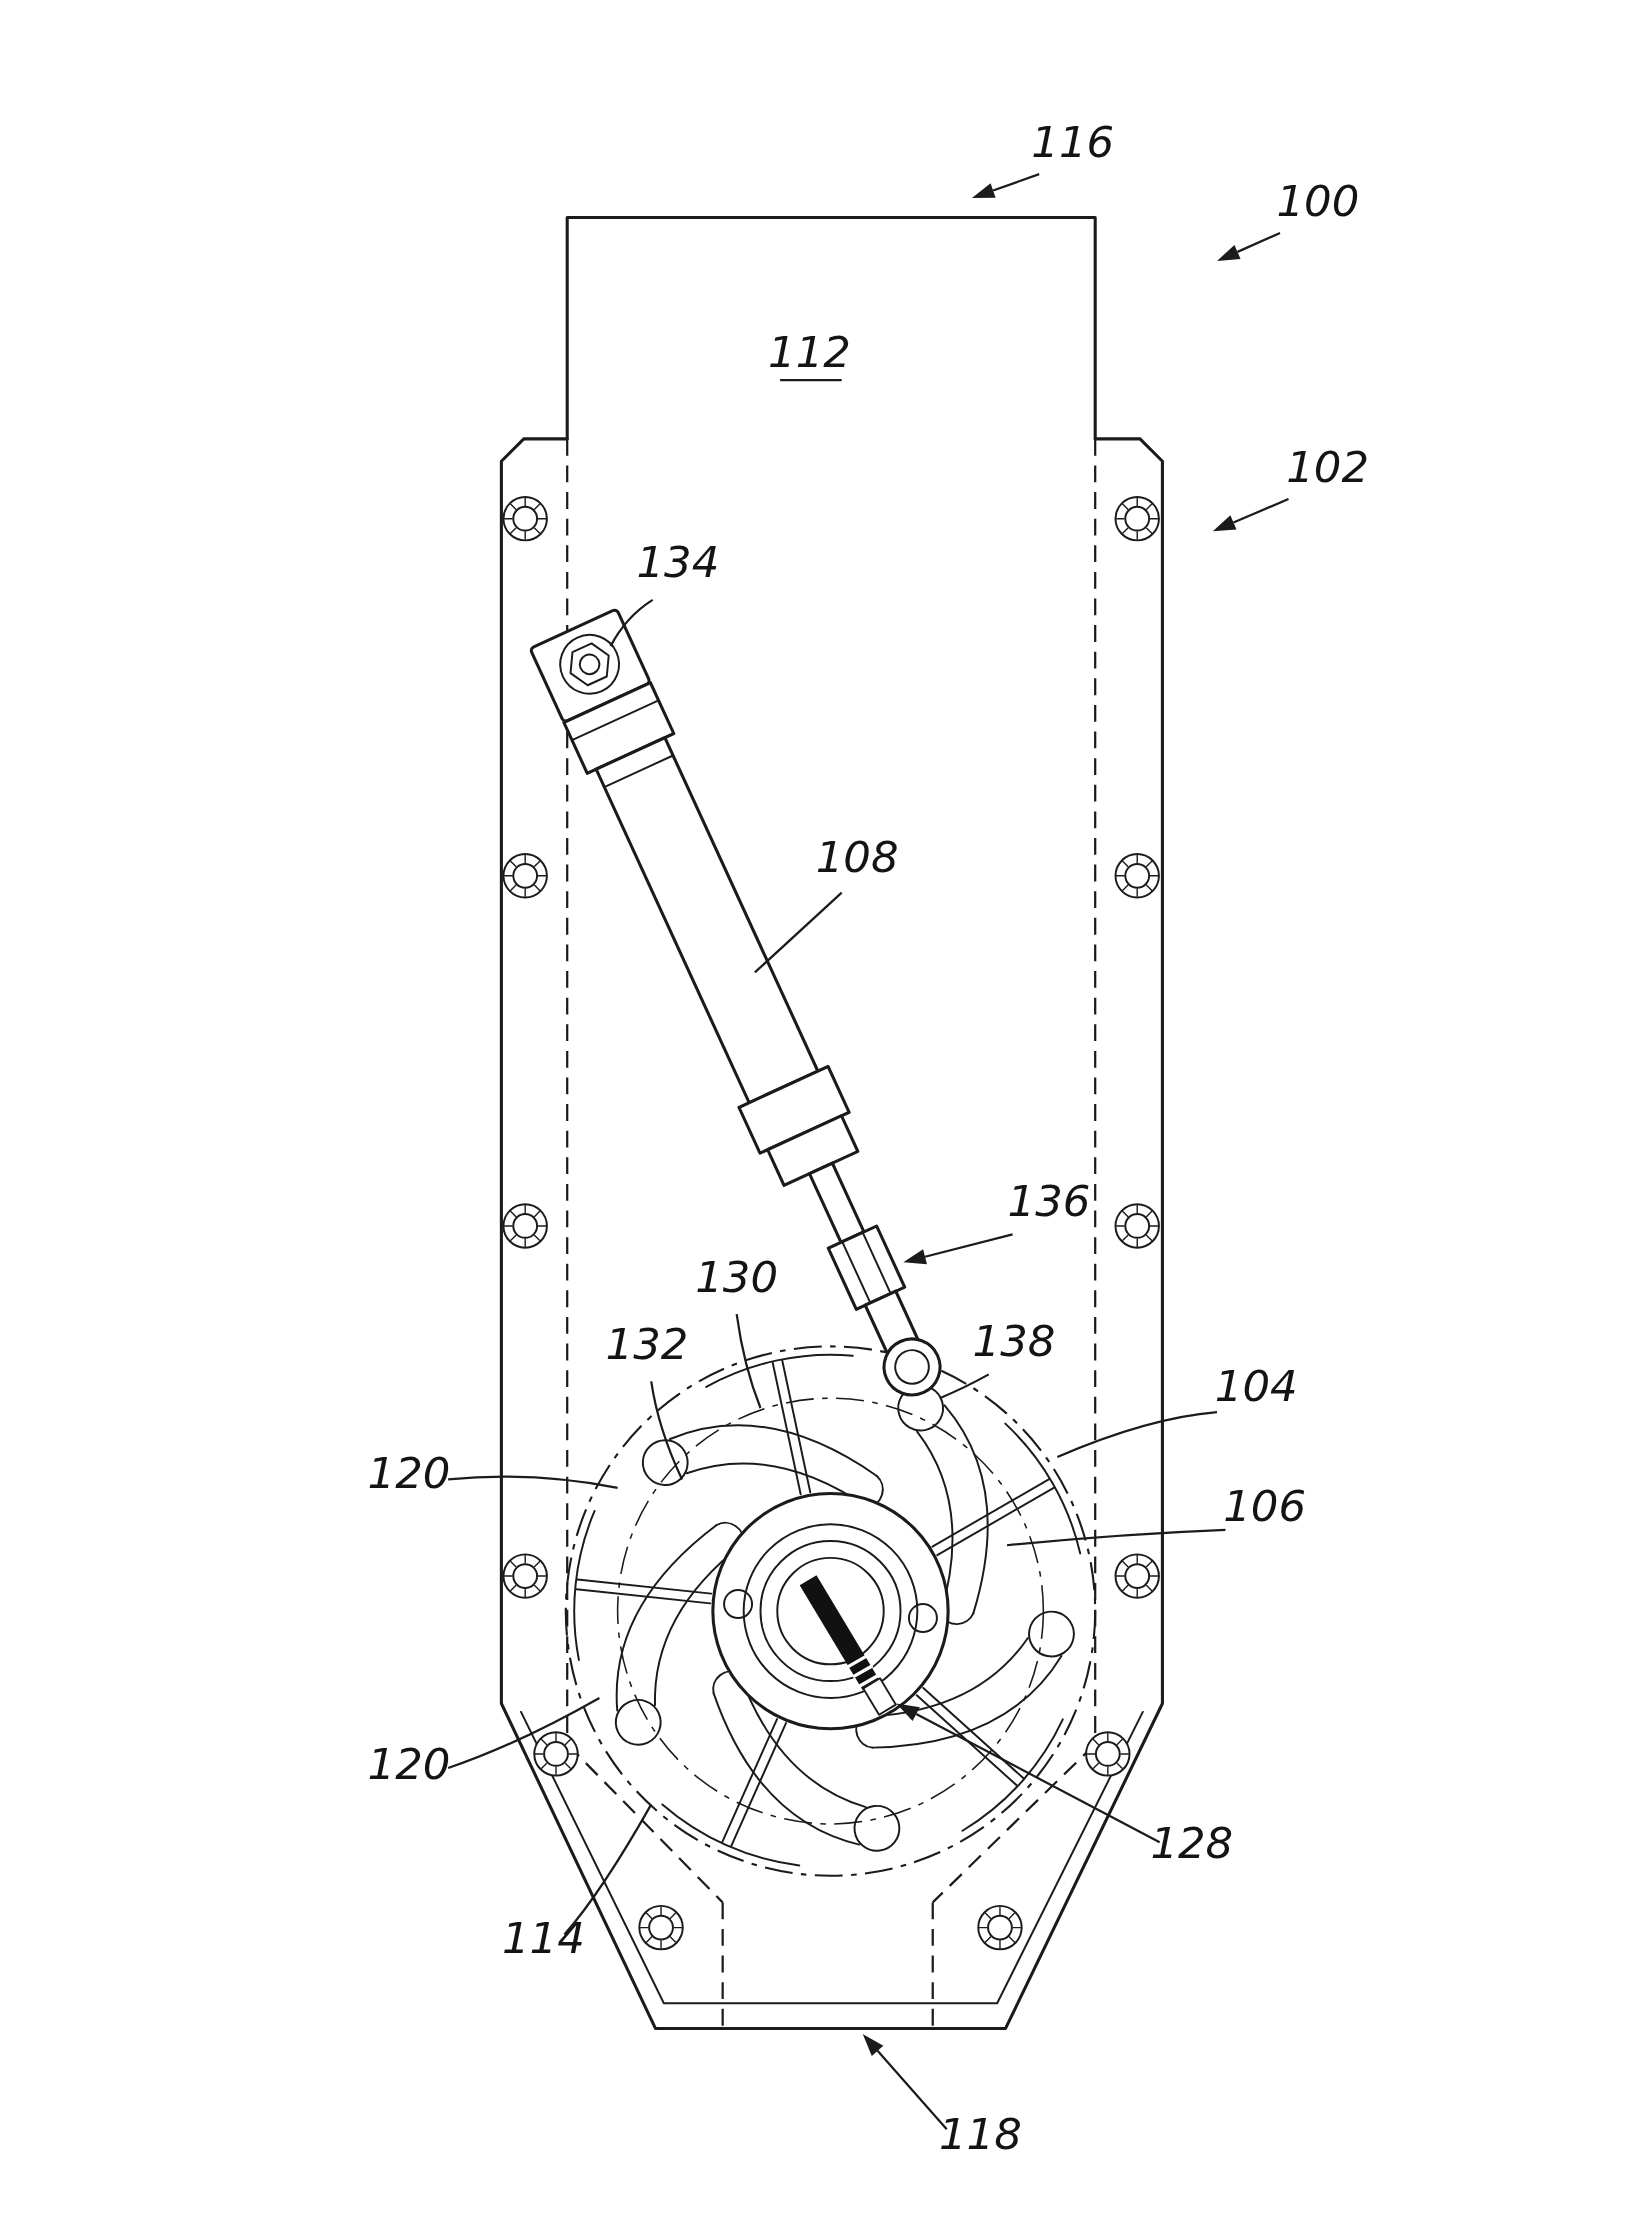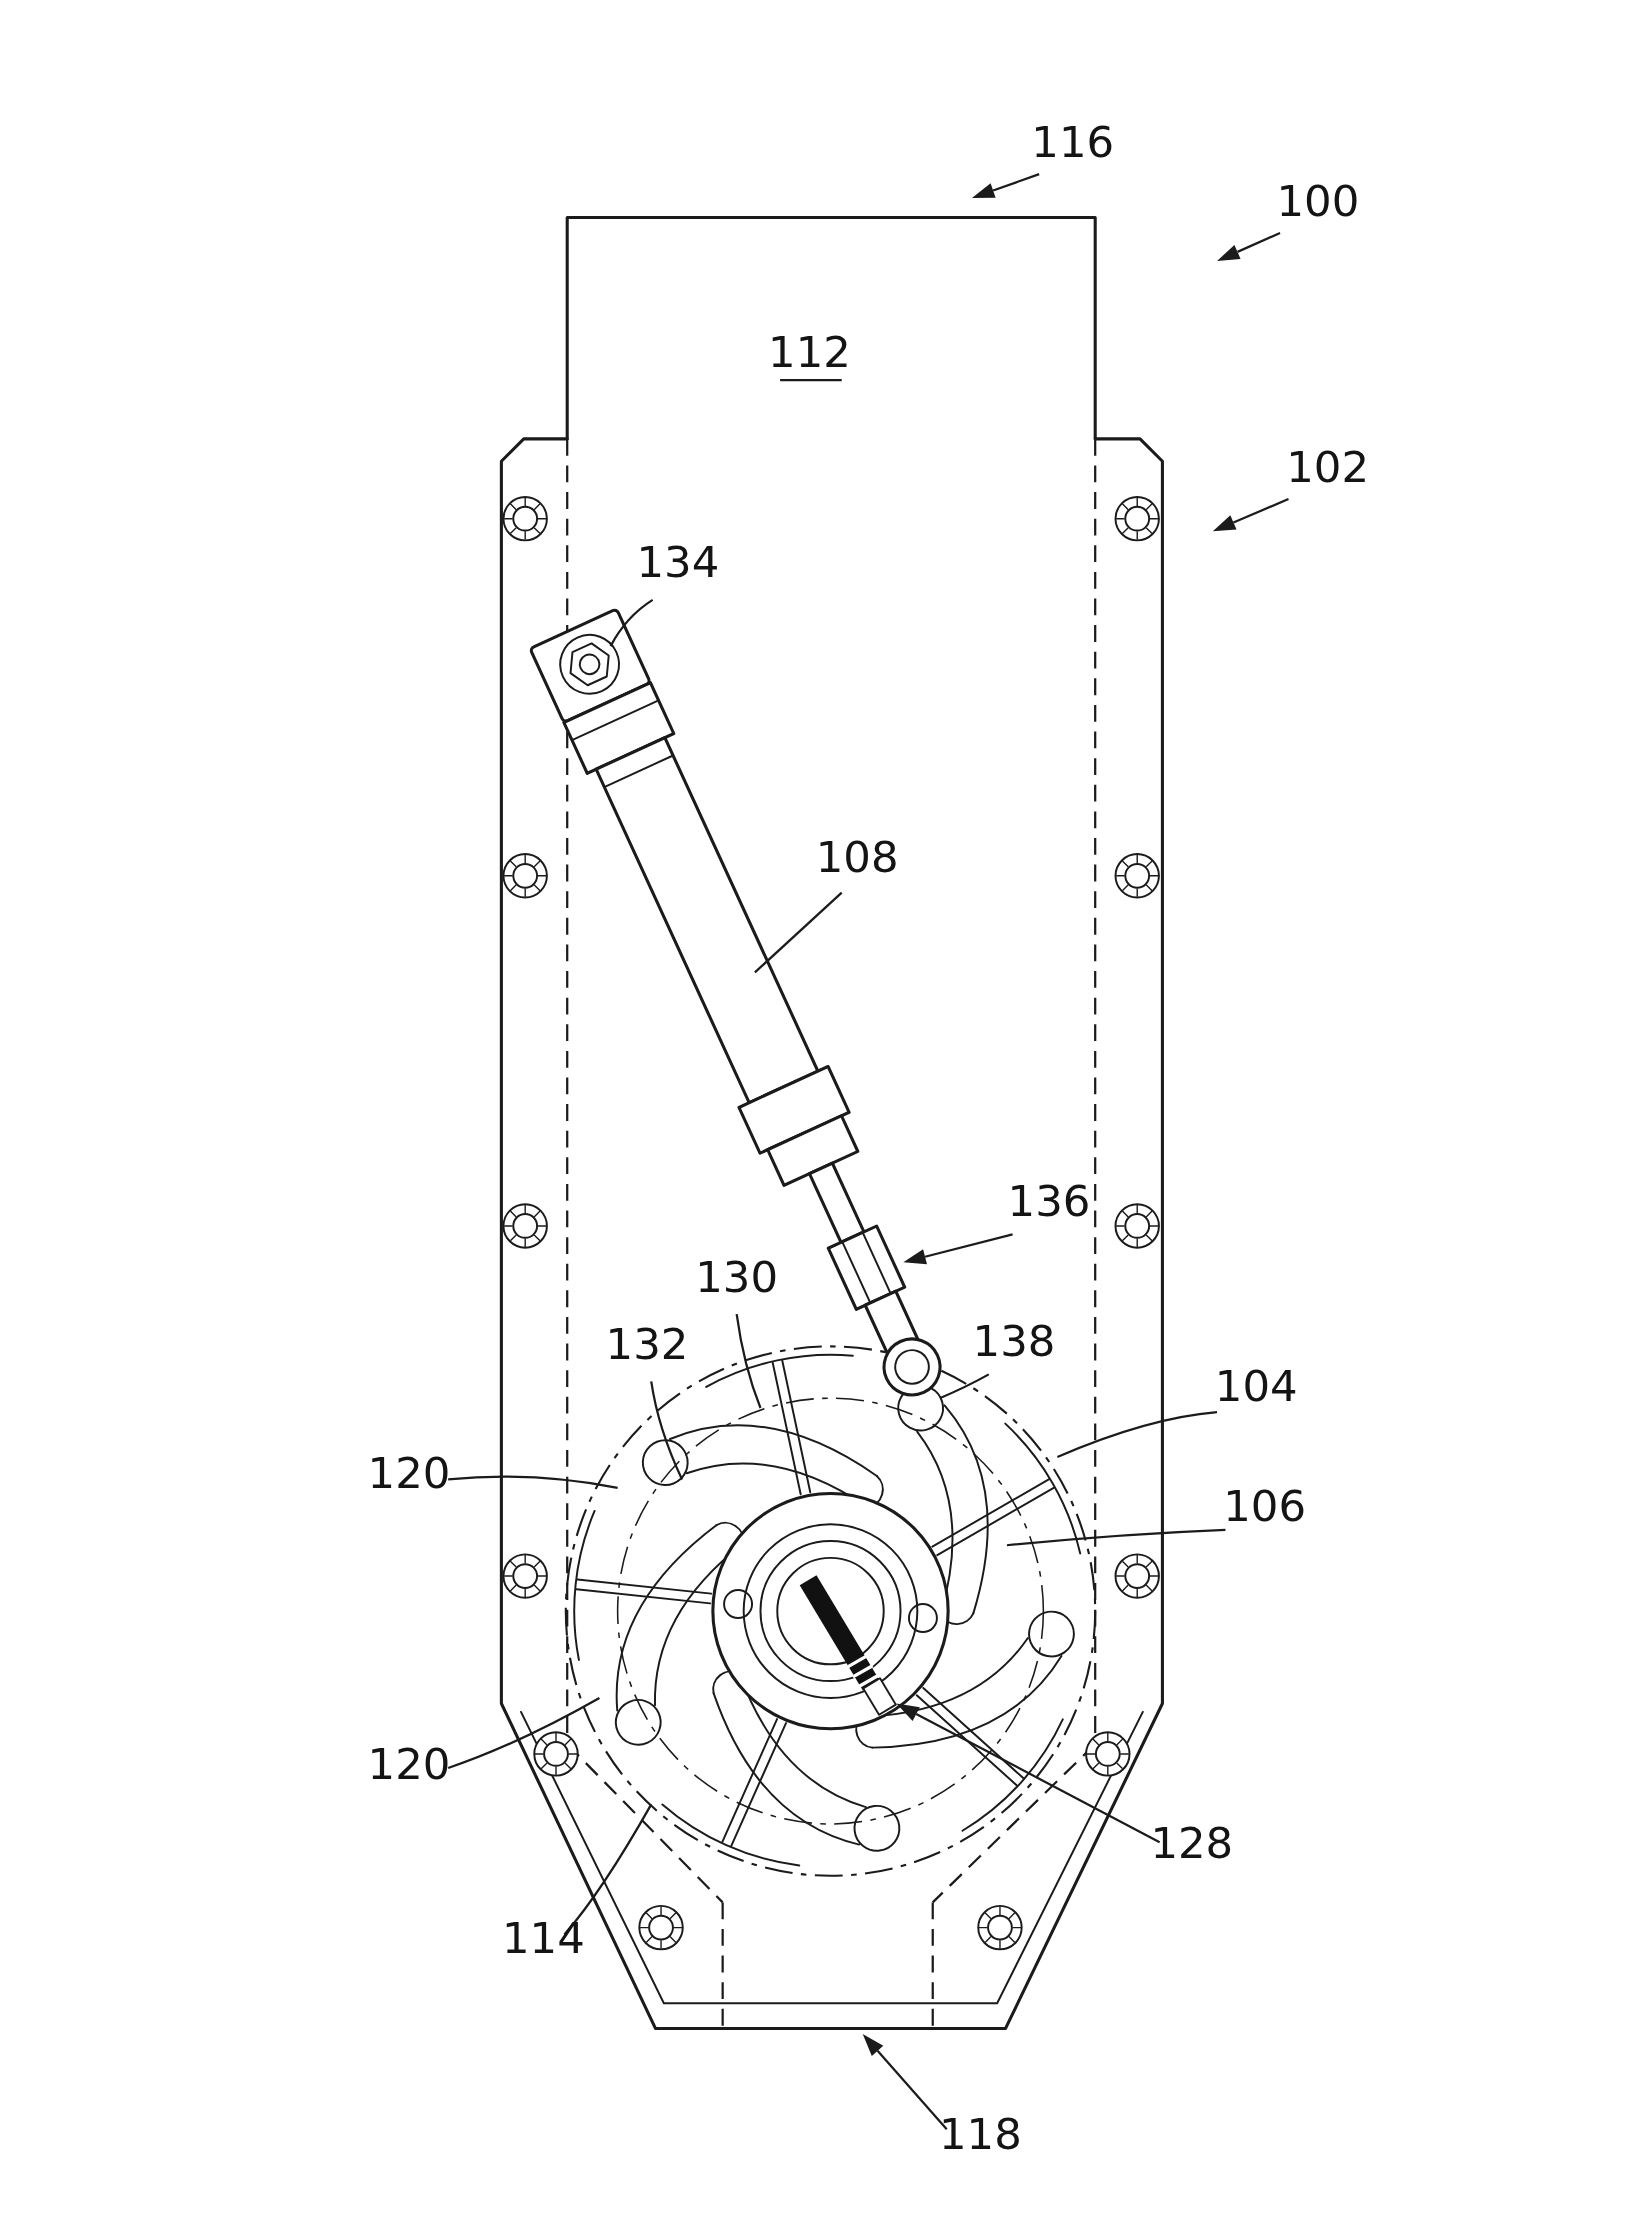--- a/index.html
+++ b/index.html
@@ -1,16 +1,16 @@
 <!DOCTYPE html>
 <html style="font-size:11.2px"><head>
 <meta charset="utf-8">
 <style>
   html,body{margin:0;padding:0;background:#ffffff;}
-  .page{width:1503px;height:2239px;background:#ffffff;overflow:hidden;}
+  .page{width:1503px;height:2239px;background:#ffffff;overflow:hidden;font-style:italic;}
   svg{display:block;}
   .ln{stroke:#1b1b1b;fill:none;stroke-width:2.2;stroke-linecap:round;stroke-linejoin:round;}
   .ln-thin{stroke-width:1.4;}
   .fillw{fill:#ffffff;}
   .dash{stroke:#1b1b1b;fill:none;stroke-width:1.6;stroke-dasharray:12 7;}
   .dashdot{stroke:#1b1b1b;fill:none;stroke-width:1.5;stroke-dasharray:20 6 4 6;}
   .leader{stroke:#1b1b1b;stroke-width:1.6;fill:none;}
   .arrowhead{fill:#1b1b1b;stroke:none;}
   .tick{stroke:#1b1b1b;stroke-width:1;fill:none;}
   .ref{font-family:"DejaVu Sans","Liberation Sans",sans-serif;font-size:31px;fill:#141414;}

